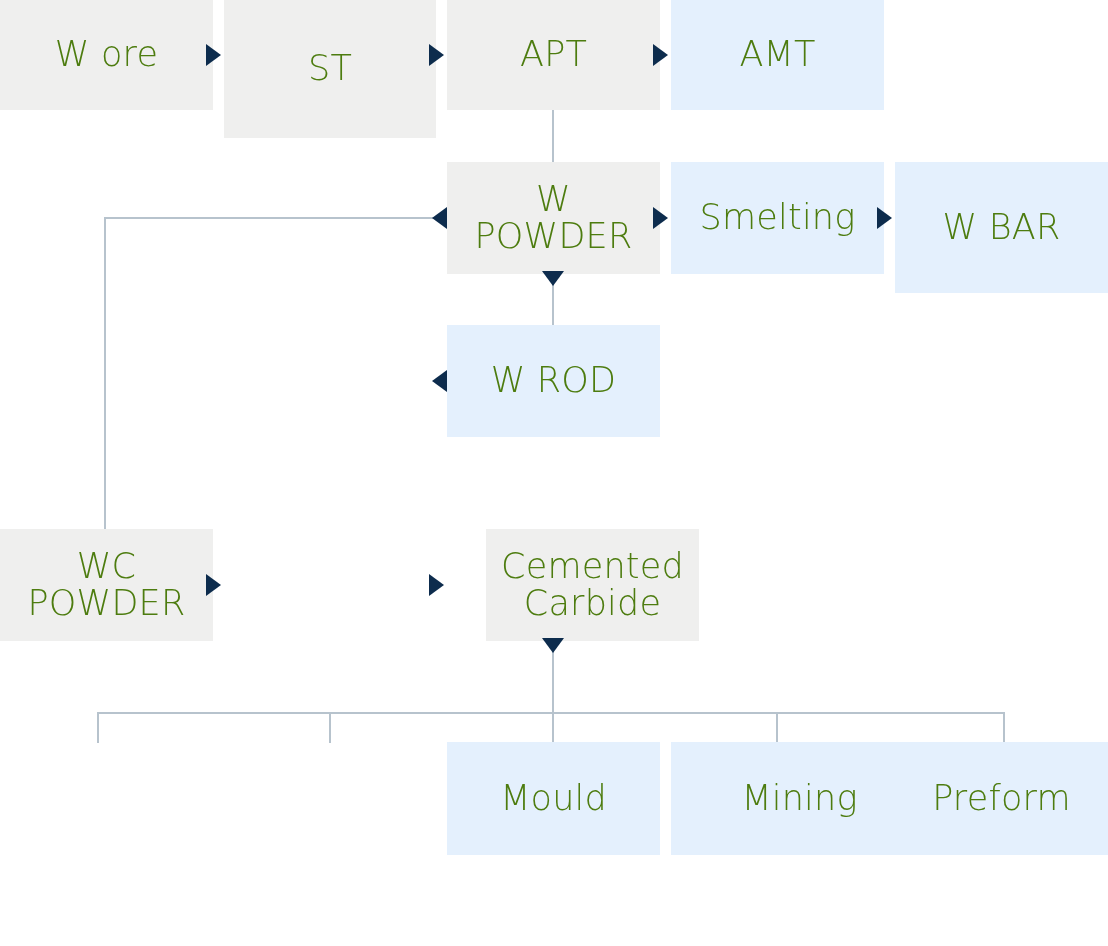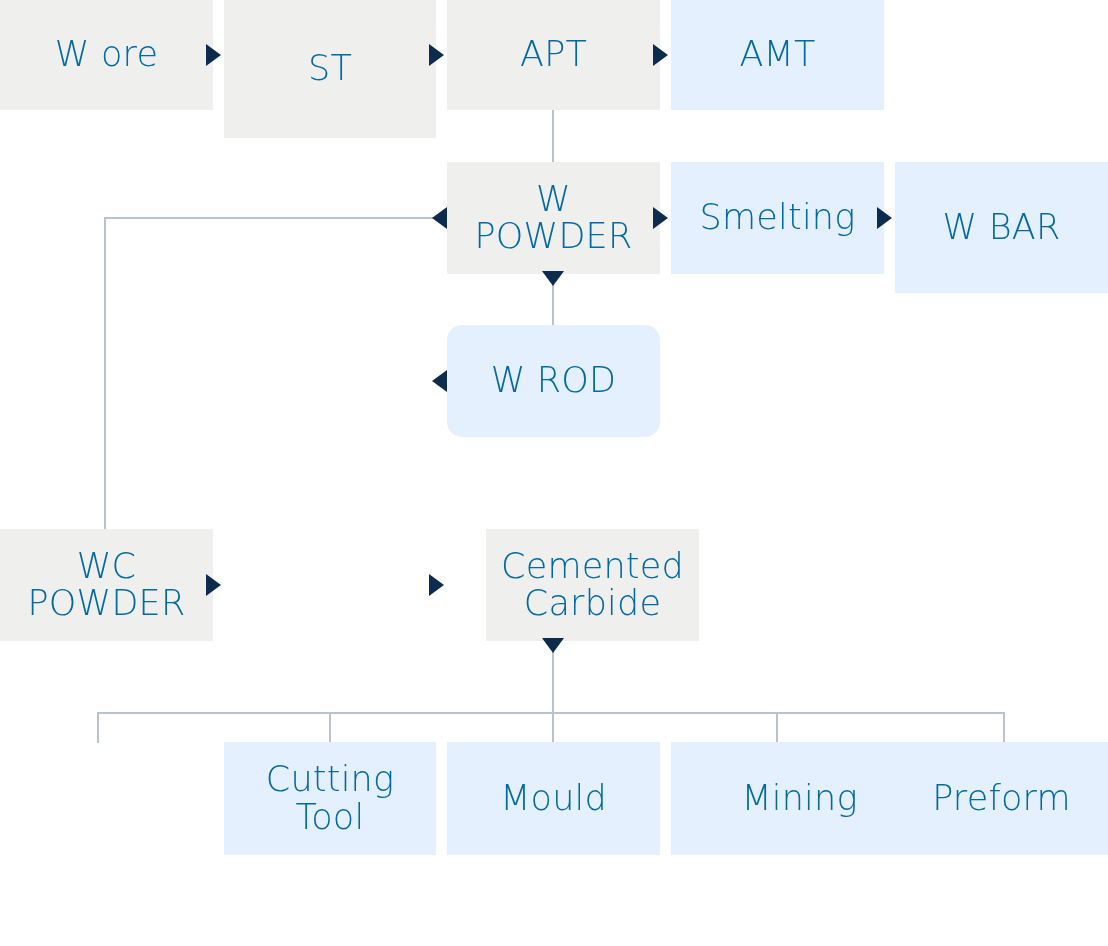--- a/index.html
+++ b/index.html
@@ -23,21 +23,21 @@
     position: absolute;
     display: flex;
     align-items: center;
     justify-content: center;
     text-align: center;
     box-sizing: border-box;
     padding: 2px 6px;
     font-size: 35px;
     font-weight: 300;
     line-height: 1.06;
-    color: #0369a1;
+    color: #4d7c0f;
     letter-spacing: 0.2px;
     white-space: pre-line;
     z-index: 3;
   }
   .node.gray  { background: #efefee; }
   .node.blue  { background: #e4f0fd; }
 
   .arrow {
     position: absolute;
     width: 0;
@@ -122,40 +122,36 @@
 
   <div class="node blue" style="left:671px; top:162px; width:213px; height:112px;">
     <span>Smelting</span>
   </div>
 
   <div class="node blue" style="left:895px; top:162px; width:213px; height:131px;">
     <span>W BAR</span>
   </div>
 
 
-  <div class="node blue" style="left:447px; top:325px; width:213px; height:112px;border-radius:15px;">
+  <div class="node blue" style="left:447px; top:325px; width:213px; height:112px;">
     <span>W ROD</span>
   </div>
 
   <div class="node gray" style="left:0px; top:529px; width:213px; height:112px;">
     <span>WC
 POWDER</span>
   </div>
 
 
   <div class="node gray" style="left:447px; top:529px; width:213px; height:112px;margin-left:39px;">
     <span>Cemented
 Carbide</span>
   </div>
 
 
-  <div class="node blue" style="left:224px; top:742px; width:212px; height:113px;">
-    <span>Cutting
-Tool</span>
-  </div>
 
   <div class="node blue" style="left:447px; top:742px; width:213px; height:113px;">
     <span>Mould</span>
   </div>
 
   <div class="node blue" style="left:671px; top:742px; width:257px; height:113px;">
     <span>Mining</span>
   </div>
 
   <div class="node blue" style="left:895px; top:742px; width:213px; height:113px;">

